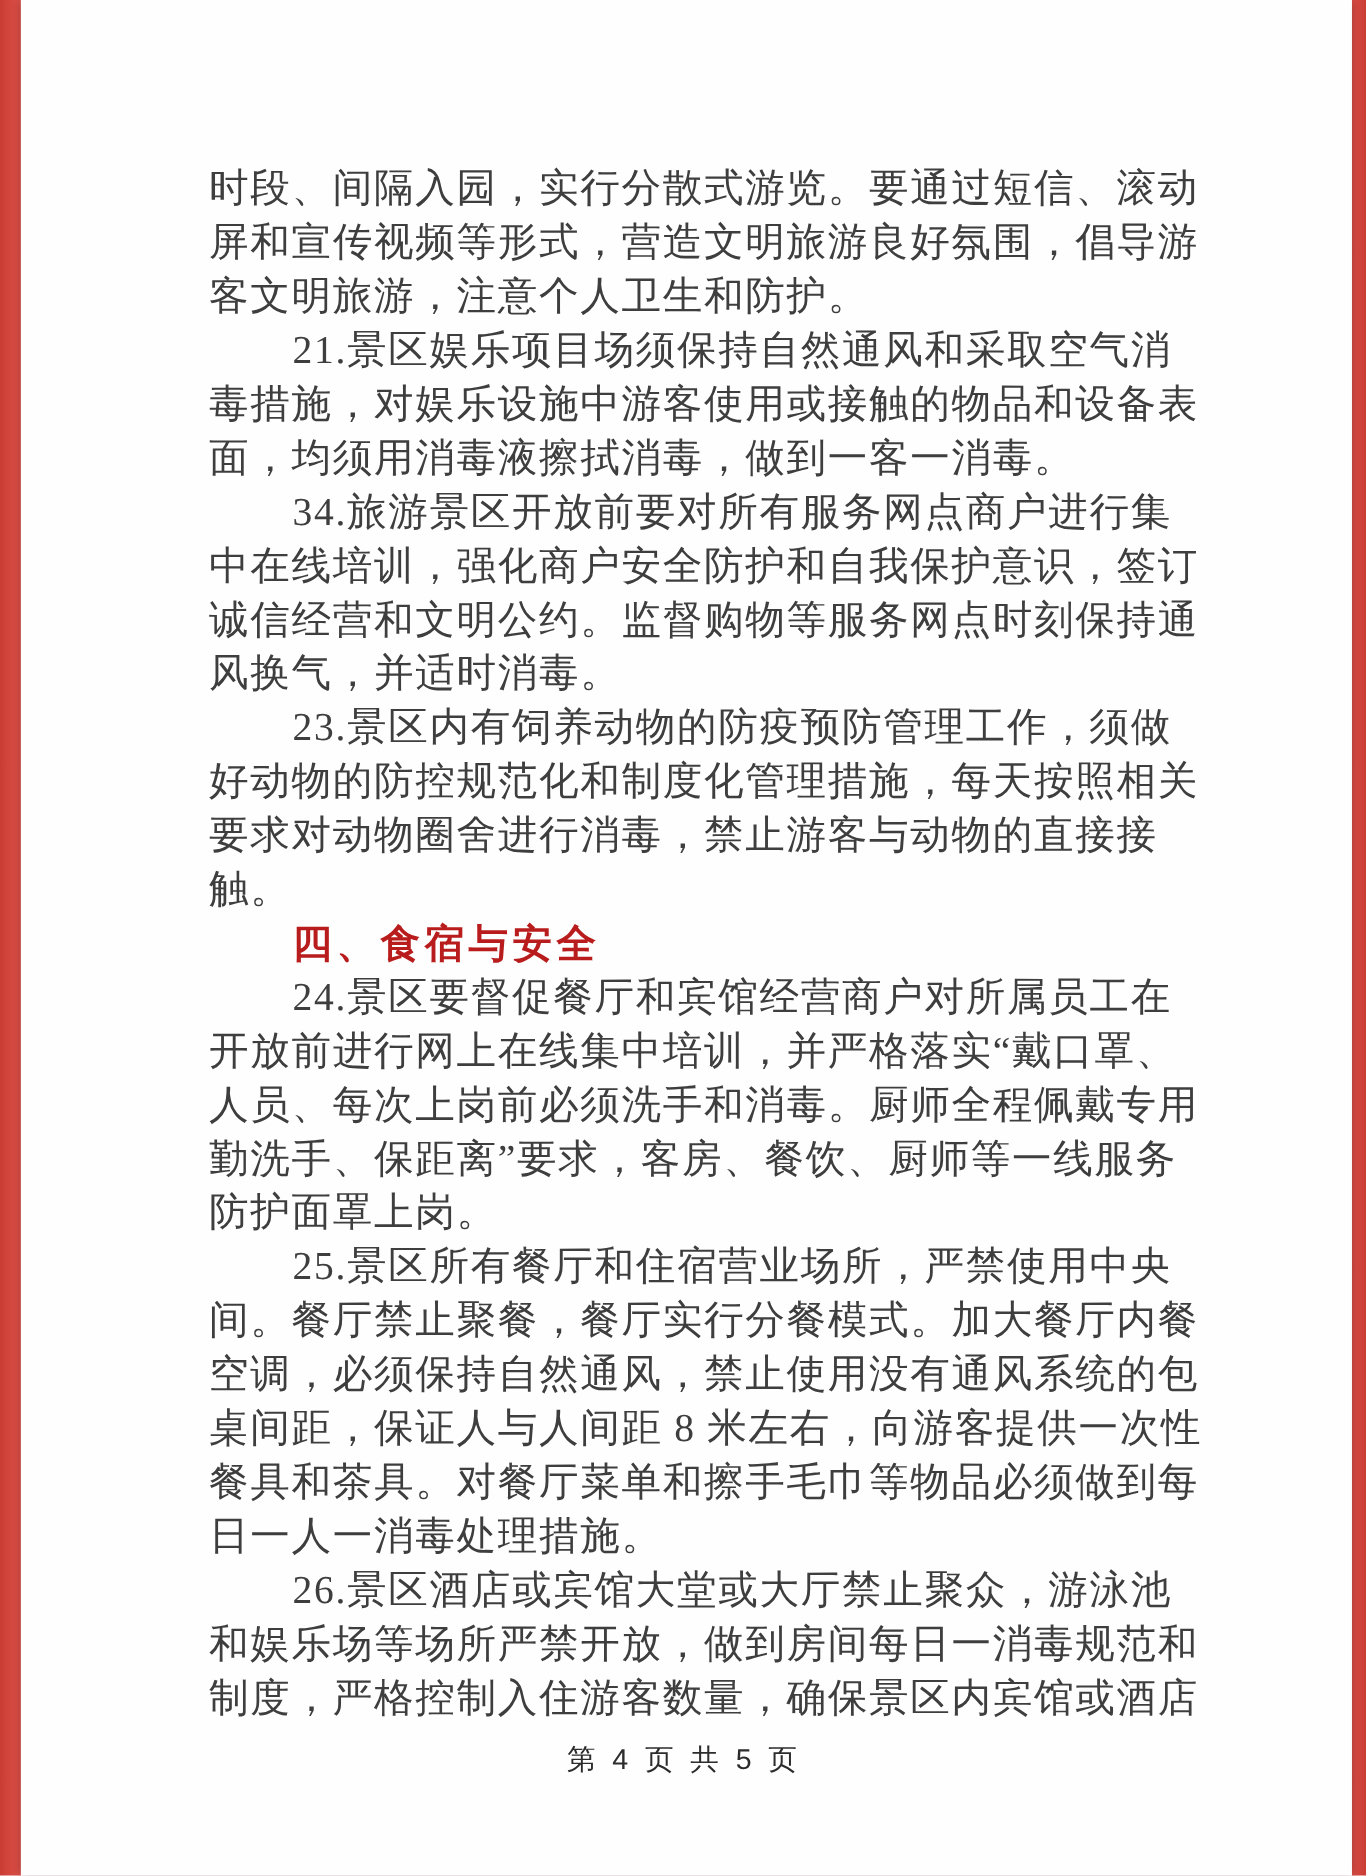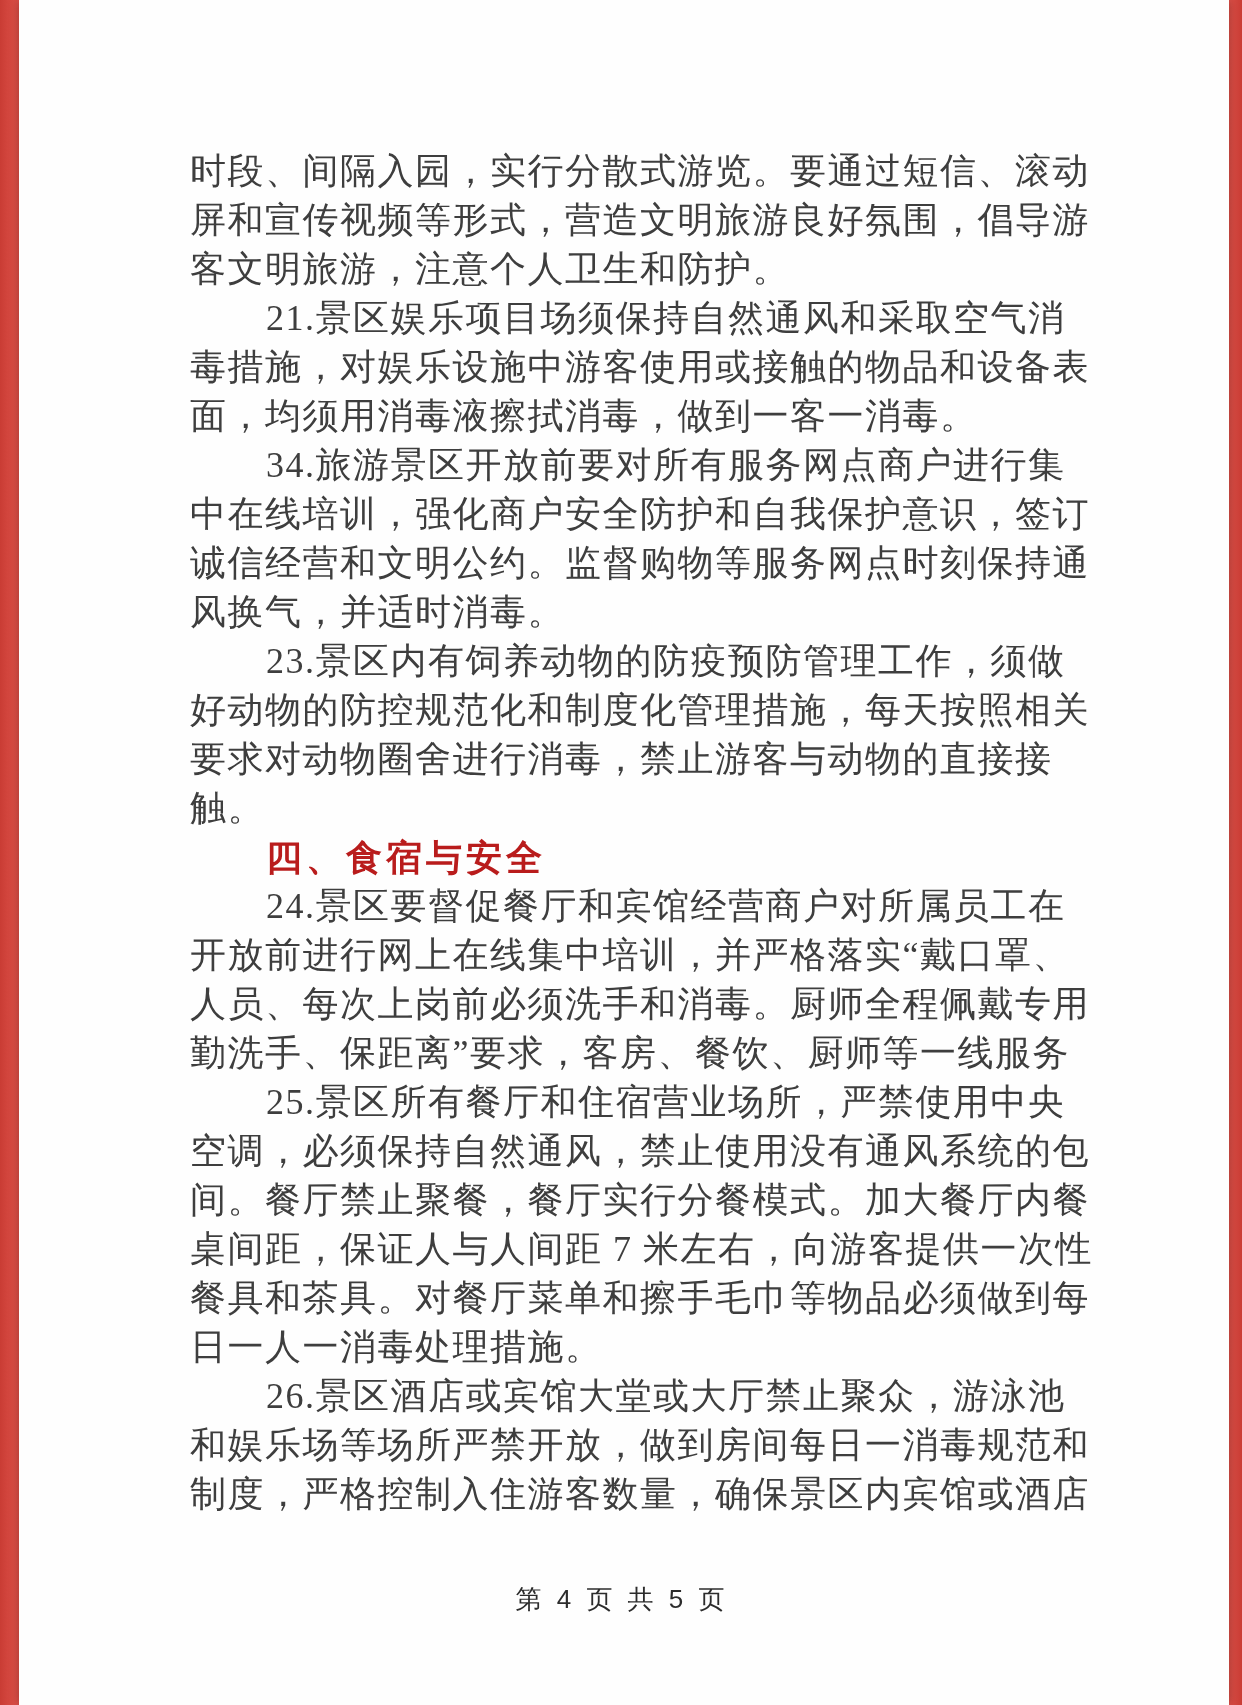--- a/index.html
+++ b/index.html
@@ -90,24 +90,25 @@
       <div class="line body">风换气，并适时消毒。</div>
       <div class="line body-indent">23.景区内有饲养动物的防疫预防管理工作，须做</div>
       <div class="line body">好动物的防控规范化和制度化管理措施，每天按照相关</div>
       <div class="line body">要求对动物圈舍进行消毒，禁止游客与动物的直接接</div>
       <div class="line body">触。</div>
       <div class="line heading">四、食宿与安全</div>
       <div class="line body-indent">24.景区要督促餐厅和宾馆经营商户对所属员工在</div>
       <div class="line body">开放前进行网上在线集中培训，并严格落实“戴口罩、</div>
       <div class="line body">人员、每次上岗前必须洗手和消毒。厨师全程佩戴专用</div>
       <div class="line body">勤洗手、保距离”要求，客房、餐饮、厨师等一线服务</div>
+      <div class="line body">防护面罩上岗。</div>
       <div class="line body-indent">25.景区所有餐厅和住宿营业场所，严禁使用中央</div>
+      <div class="line body">间。餐厅禁止聚餐，餐厅实行分餐模式。加大餐厅内餐</div>
       <div class="line body">空调，必须保持自然通风，禁止使用没有通风系统的包</div>
-      <div class="line body">间。餐厅禁止聚餐，餐厅实行分餐模式。加大餐厅内餐</div>
-      <div class="line body">桌间距，保证人与人间距 7 米左右，向游客提供一次性</div>
+      <div class="line body">桌间距，保证人与人间距 8 米左右，向游客提供一次性</div>
       <div class="line body">餐具和茶具。对餐厅菜单和擦手毛巾等物品必须做到每</div>
       <div class="line body">日一人一消毒处理措施。</div>
       <div class="line body-indent">26.景区酒店或宾馆大堂或大厅禁止聚众，游泳池</div>
       <div class="line body">和娱乐场等场所严禁开放，做到房间每日一消毒规范和</div>
       <div class="line body">制度，严格控制入住游客数量，确保景区内宾馆或酒店</div>
     </div>
   <div class="page-footer">第 4 页 共 5 页</div>
 </div>
 
 </body></html>

